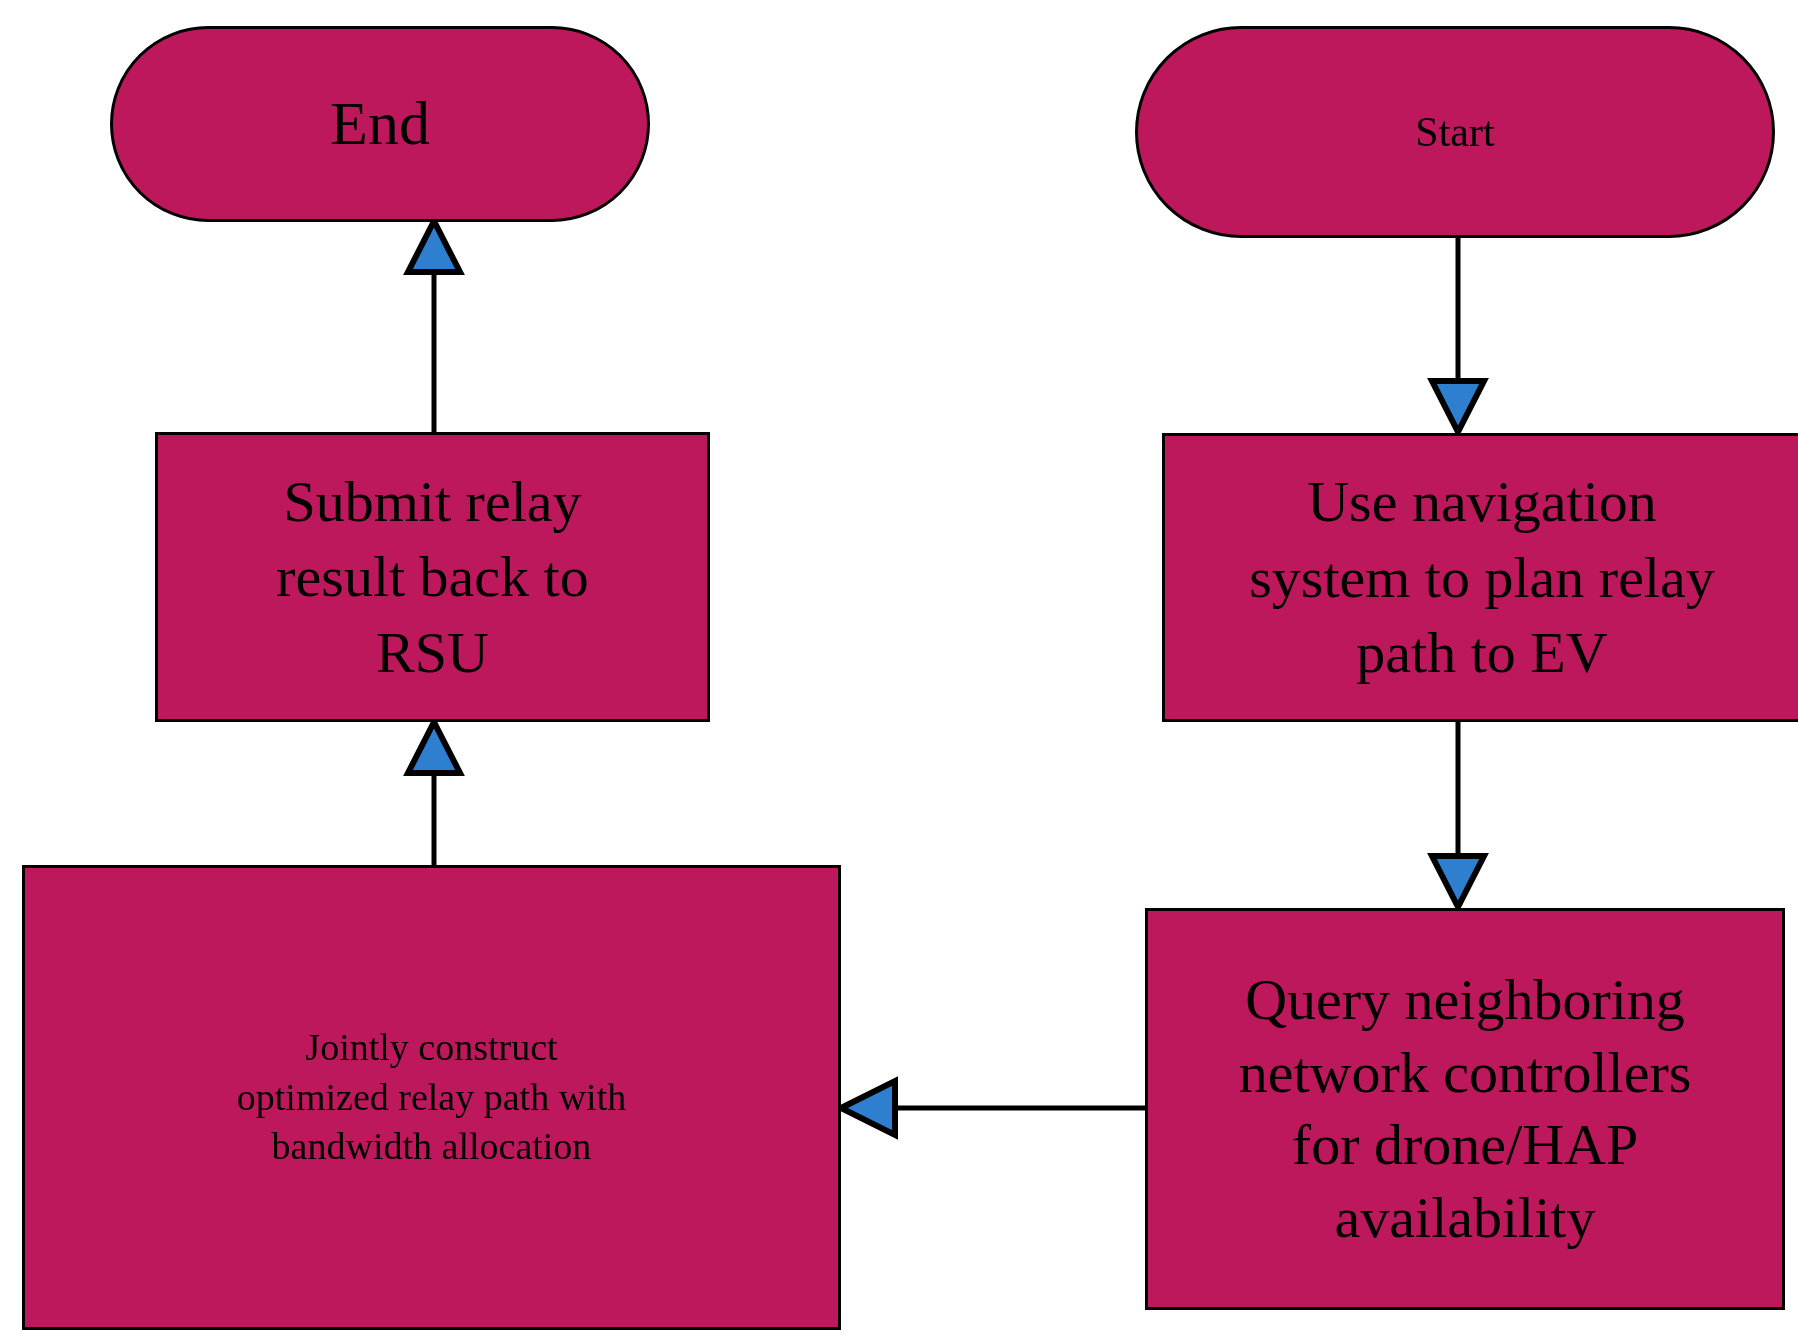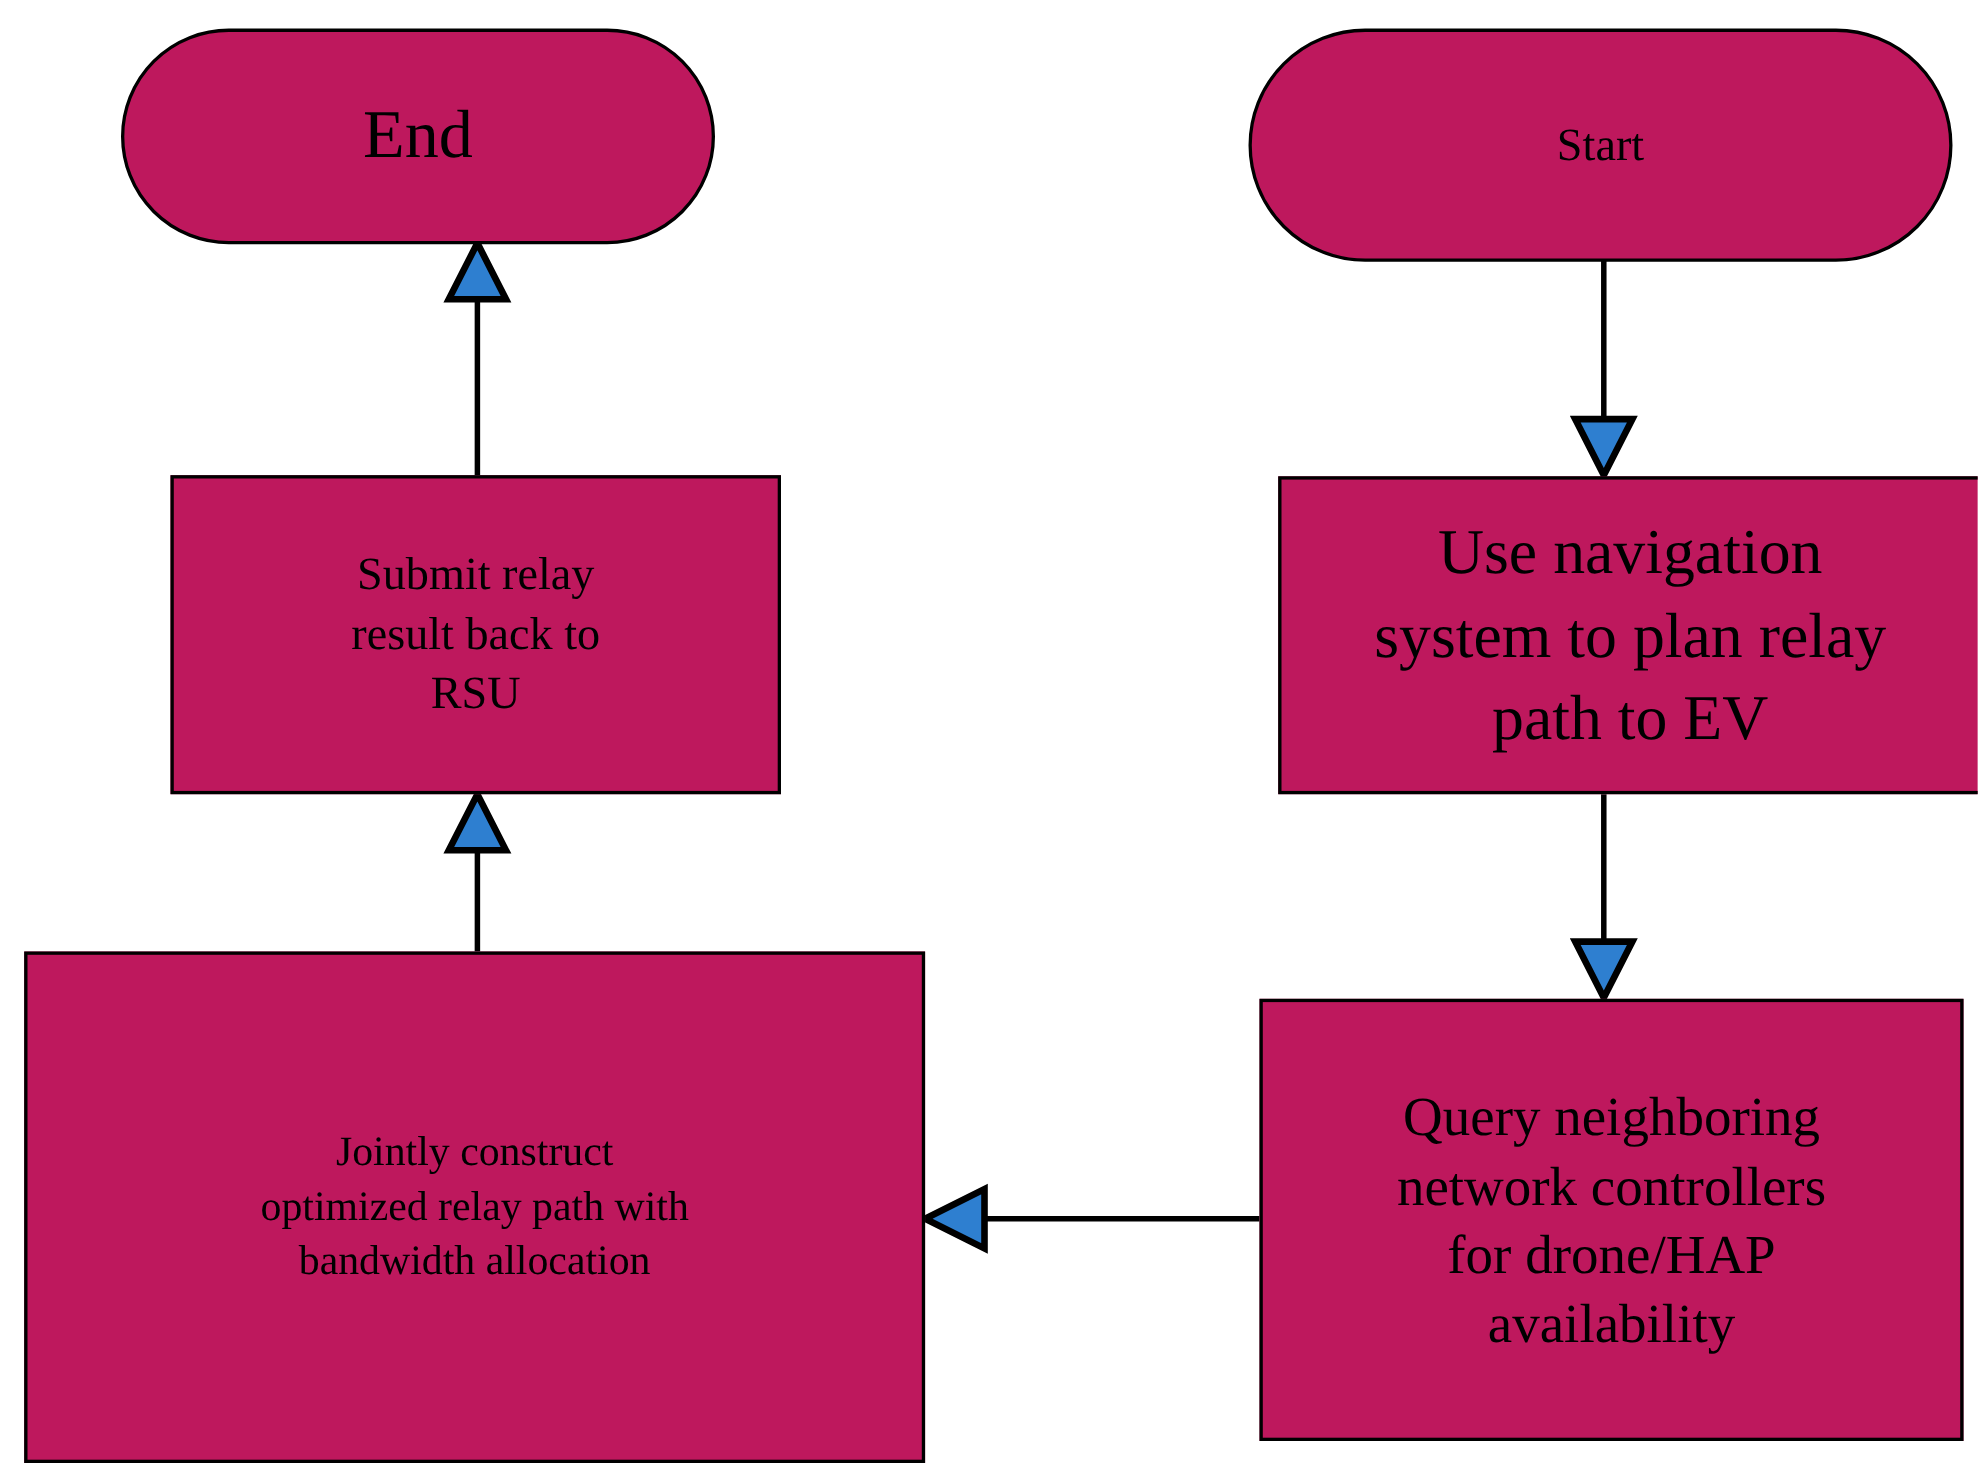--- a/index.html
+++ b/index.html
@@ -45,33 +45,33 @@
   #node-end {
     left: 110px;  top: 26px;  width: 540px;  height: 196px;
     font-size: 62px; line-height: 1.15;
   }
   #node-start {
     left: 1135px; top: 26px;  width: 640px;  height: 212px;
     font-size: 42px; line-height: 1.15; justify-content: flex-end;
   }
   #node-submit-relay {
     left: 155px;  top: 432px; width: 555px;  height: 290px;
-    font-size: 42px; line-height: 1.30;
+    font-size: 58px; line-height: 1.30;
   }
   #node-use-navigation {
     left: 1145px; top: 433px; width: 640px;  height: 289px;
     font-size: 58px; line-height: 1.30; margin-left: 17px;
   }
   #node-jointly-construct {
     left: 22px;   top: 865px; width: 819px;  height: 465px;
     font-size: 38px; line-height: 1.30;
   }
   #node-query-controllers {
     left: 1145px; top: 908px; width: 640px;  height: 402px;
-    font-size: 50px; line-height: 1.25;
+    font-size: 58px; line-height: 1.25;
   }
   
   .edge-svg {
     position: absolute;
     left: 0; top: 0;
     width: 1798px;
     height: 1340px;
     z-index: 1;
     pointer-events: none;
   }

